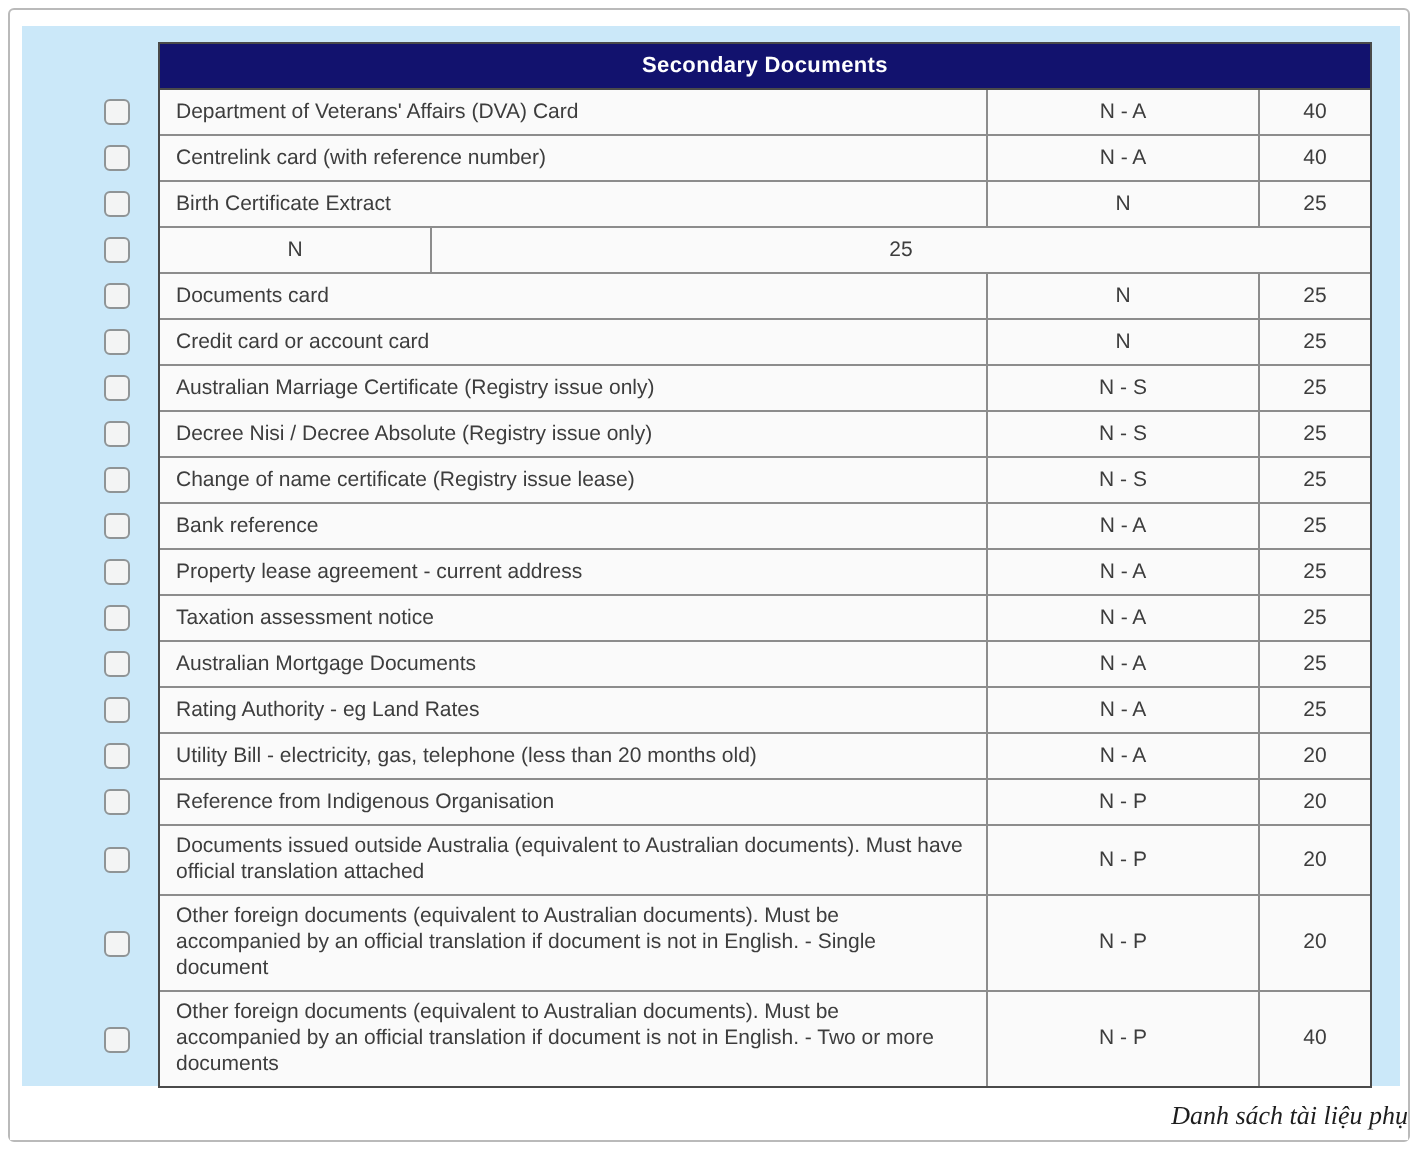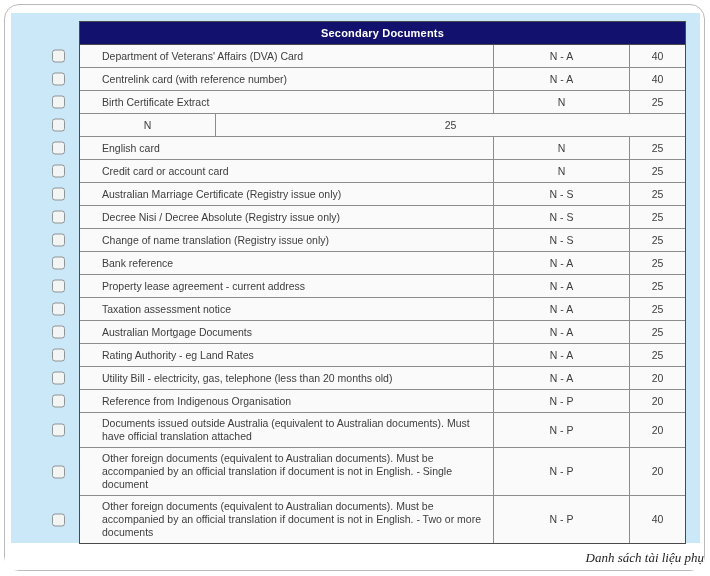--- a/index.html
+++ b/index.html
@@ -2,21 +2,21 @@
 <html><head>
 <meta charset="utf-8">
 <style>
   html,body { margin:0; padding:0; }
   body {
     width:710px; height:576px; background:#ffffff; position:relative;
     font-family:"Liberation Sans", sans-serif; overflow:hidden;
   }
   .frame {
     position:absolute; left:4px; top:4px; width:701px; height:567px;
-    border:1px solid var(--frame-border); border-radius:15px; background:#ffffff;
+    border:1px solid var(--frame-border); border-radius:3px; background:#ffffff;
     box-sizing:border-box;
   }
   .panel {
     position:absolute; left:6px; top:8px; width:689px; height:530px;
     background:var(--panel-bg);
   }
   .doc-table {
     position:relative; margin:8px 0 0 68px; width:607px;
     border:1px solid var(--table-border); background:var(--row-bg);
     box-sizing:border-box;
@@ -25,21 +25,21 @@
     height:22px; background:var(--header-bg); color:var(--header-text);
     font-weight:bold; font-size:11px; letter-spacing:0.2px;
     display:flex; align-items:center; justify-content:center;
     border-bottom:1px solid var(--table-border);
   }
   .trow { display:flex; position:relative; border-bottom:1px solid var(--grid-line); background:var(--row-bg); }
   .trow:last-child { border-bottom:none; }
   .cell {
     box-sizing:border-box; font-size:10.5px; color:var(--text-color);
     line-height:13px; display:flex; align-items:center;
-    padding:4px 10px 4px 22px; min-height:22px;
+    padding:4px 10px 4px 8px; min-height:22px;
   }
   .cell.name { width:414px; border-right:1px solid var(--grid-line); }
   .cell.code { width:136px; justify-content:center; padding:4px 2px; border-right:1px solid var(--grid-line); }
   .cell.points { flex:1; justify-content:center; padding:4px 2px; }
   .row-cb {
     position:absolute; left:-28px; top:50%; transform:translateY(-50%);
     width:13px; height:13px; margin:0;
     -webkit-appearance:none; appearance:none;
     border:1px solid #8f9496; border-radius:3px; background:#f3f4f4;
     cursor:pointer;
@@ -79,21 +79,21 @@
             <div class="cell code">N</div>
             <div class="cell points">25</div>
           </div>
           <div class="trow">
             <input type="checkbox" class="row-cb" style="">
             <div class="cell code">N</div>
             <div class="cell points">25</div>
           </div>
           <div class="trow">
             <input type="checkbox" class="row-cb" style="">
-            <div class="cell name">English card</div>
+            <div class="cell name">Documents card</div>
             <div class="cell code">N</div>
             <div class="cell points">25</div>
           </div>
           <div class="trow">
             <input type="checkbox" class="row-cb" style="">
             <div class="cell name">Credit card or account card</div>
             <div class="cell code">N</div>
             <div class="cell points">25</div>
           </div>
           <div class="trow">
@@ -103,21 +103,21 @@
             <div class="cell points">25</div>
           </div>
           <div class="trow">
             <input type="checkbox" class="row-cb" style="">
             <div class="cell name">Decree Nisi / Decree Absolute (Registry issue only)</div>
             <div class="cell code">N - S</div>
             <div class="cell points">25</div>
           </div>
           <div class="trow">
             <input type="checkbox" class="row-cb" style="">
-            <div class="cell name">Change of name translation (Registry issue only)</div>
+            <div class="cell name">Change of name certificate (Registry issue lease)</div>
             <div class="cell code">N - S</div>
             <div class="cell points">25</div>
           </div>
           <div class="trow">
             <input type="checkbox" class="row-cb" style="">
             <div class="cell name">Bank reference</div>
             <div class="cell code">N - A</div>
             <div class="cell points">25</div>
           </div>
           <div class="trow">

